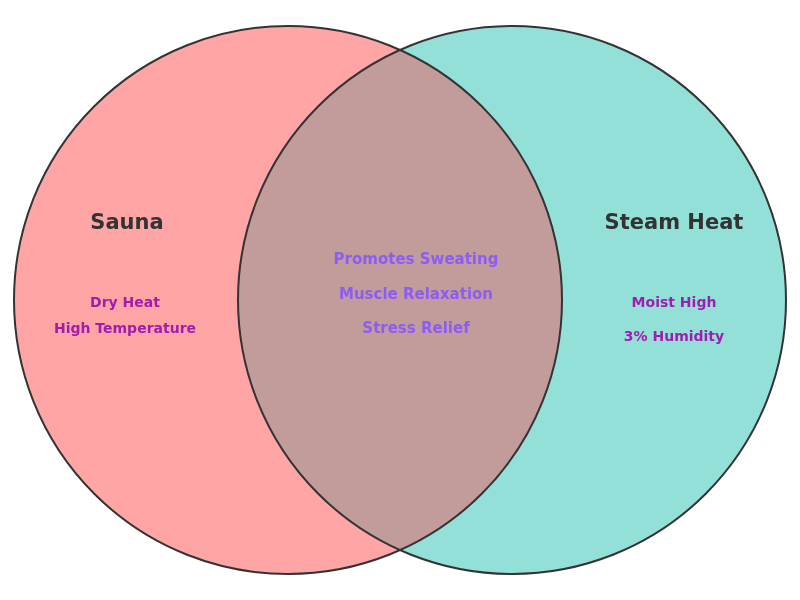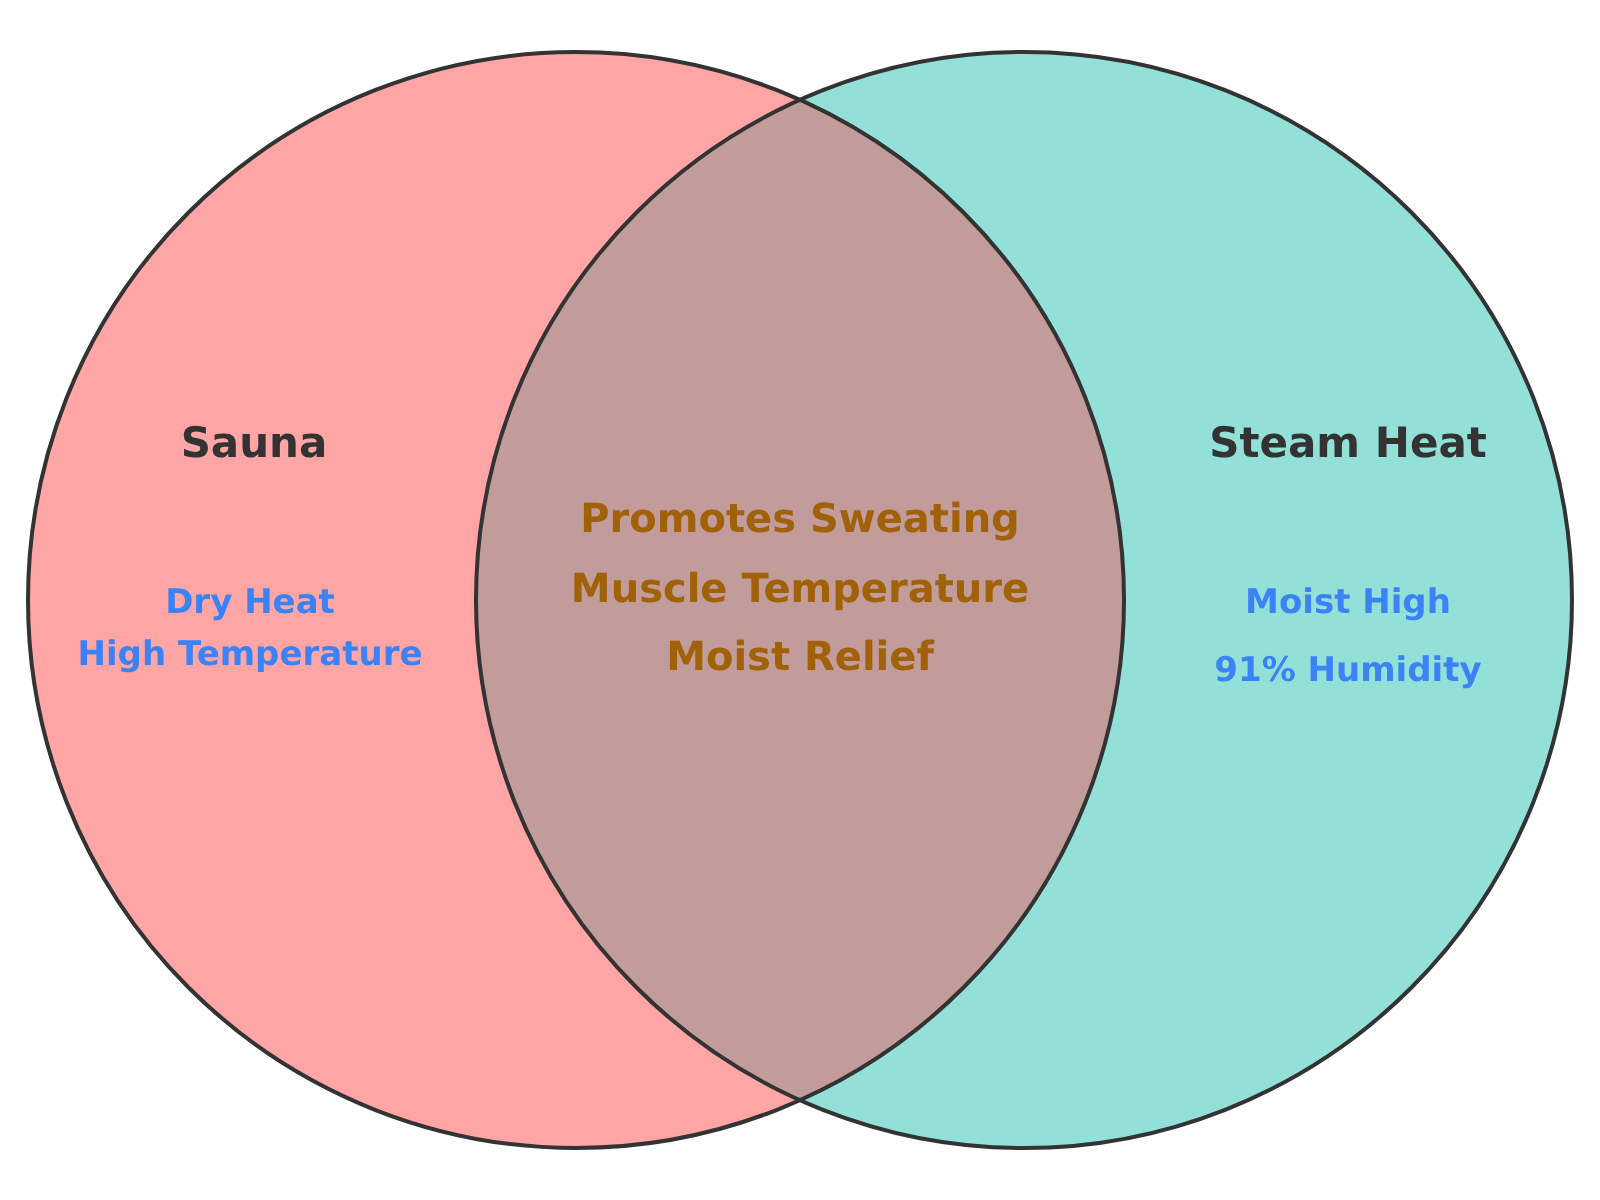--- a/index.html
+++ b/index.html
@@ -28,26 +28,27 @@
     white-space: nowrap;
     line-height: 1;
     font-weight: bold;
     text-align: center;
   }
   .circle-title {
     font-size: 21px;
     color: #333333;
   }
   .circle-item {
-    font-size: 17px;
-    color: #3b82f6;
+    font-size: 14px;
+    color: #a21caf;
   }
   .overlap-item {
-    font-size: 20px;
-    color: #a16207;
+    font-size: 15px;
+    color: #8b5cf6;
+    margin-left: 16px;
   }
   .footer-label {
     position: absolute;
     transform: translate(-50%, -50%);
     white-space: nowrap;
     line-height: 1;
     font-family: "DejaVu Serif", serif;
     font-size: 15px;
     color: #666666;
     cursor: pointer;
@@ -65,22 +66,22 @@
     <circle cx="288" cy="300" r="274" fill="none" stroke-width="2" stroke="#333333"></circle>
     <circle cx="512" cy="300" r="274" fill="none" stroke-width="2" stroke="#333333"></circle>
   </svg>
 
   <div class="label circle-title" style="left:127px; top:222px">Sauna</div>
 
   <div class="label circle-item" style="left:125px; top:302px">Dry Heat</div>
   <div class="label circle-item" style="left:125px; top:328px">High Temperature</div>
 
   <div class="label overlap-item" style="left:400px; top:259px">Promotes Sweating</div>
-  <div class="label overlap-item" style="left:400px; top:294px">Muscle Temperature</div>
-  <div class="label overlap-item" style="left:400px; top:328px">Moist Relief</div>
+  <div class="label overlap-item" style="left:400px; top:294px">Muscle Relaxation</div>
+  <div class="label overlap-item" style="left:400px; top:328px">Stress Relief</div>
 
   <div class="label circle-title" style="left:674px; top:222px">Steam Heat</div>
 
   <div class="label circle-item" style="left:674px; top:302px">Moist High</div>
-  <div class="label circle-item" style="left:674px; top:336px">91% Humidity</div>
+  <div class="label circle-item" style="left:674px; top:336px">3% Humidity</div>
 
 
 </div>
 
 </body></html>

